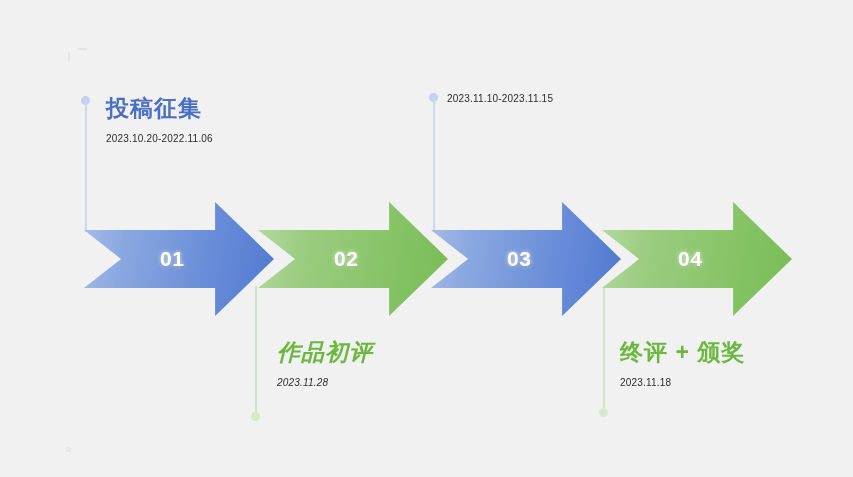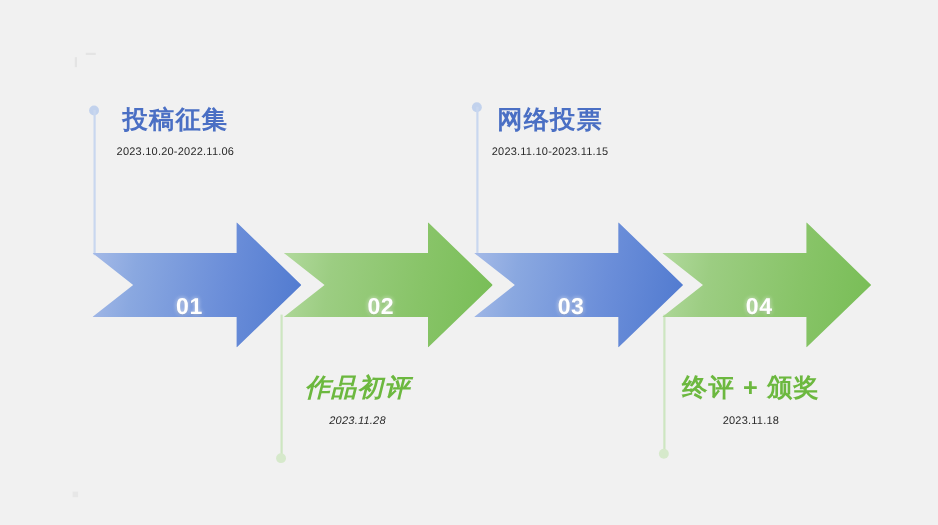--- a/index.html
+++ b/index.html
@@ -97,25 +97,24 @@
     position: absolute;
     top: 50%;
     transform: translateY(-50%);
     left: 40%;
     color: #ffffff;
     font-size: 21px;
     font-weight: bold;
     letter-spacing: .5px;
     text-shadow: 0 0 4px rgba(255,255,255,.75), 0 1px 2px rgba(0,0,0,.18);
     user-select: none;
-    margin-top: 20px;
   }
 
   
-  .label-block { position: absolute; text-align: center; }
+  .label-block { position: absolute; }
   .label-title {
     font-size: 23px;
     font-weight: bold;
     letter-spacing: 1px;
     margin: 0 0 9px 0;
     white-space: nowrap;
   }
   .label-title.blue  { color: #4a6fc4; }
   .label-title.green { color: #6cb83f; }
   .label-date {
@@ -174,21 +173,20 @@
     <div class="label-title blue">投稿征集</div>
     <div class="label-date">2023.10.20-2022.11.06</div>
   </div>
 
   <div class="label-block" style="left:277px; top:337px;font-style:italic;">
     <div class="label-title green">作品初评</div>
     <div class="label-date">2023.11.28</div>
   </div>
 
   <div class="label-block" style="left:447px; top:93px;">
-    <div class="label-title blue">网络投票</div>
     <div class="label-date">2023.11.10-2023.11.15</div>
   </div>
 
   <div class="label-block" style="left:620px; top:337px;">
     <div class="label-title green">终评 + 颁奖</div>
     <div class="label-date">2023.11.18</div>
   </div>
 
 </div>
 

